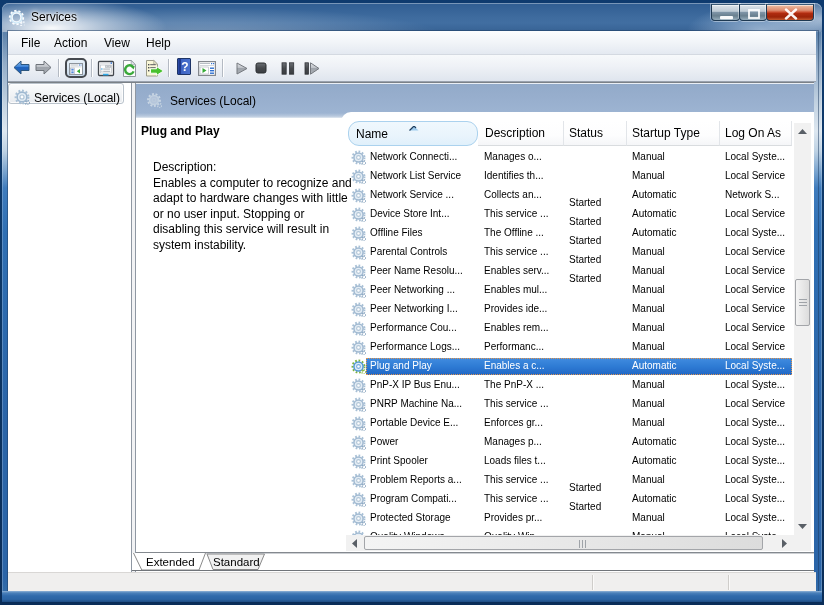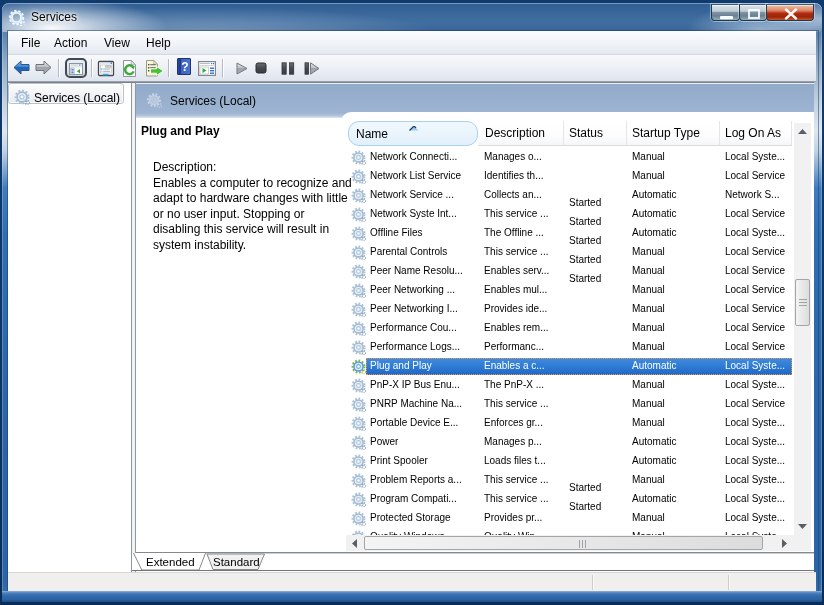--- a/index.html
+++ b/index.html
@@ -319,21 +319,21 @@
         <span class="nm">Network Service ...</span>
         <span class="c2">Collects an...</span>
         <span class="c3">Started</span>
         <span class="c4">Automatic</span>
         <span class="c5">Network S...</span>
       </div>
 <div class="row" style="top:57px;color:#000">
         <svg width="15" height="15" viewBox="-0.5 -0.5 15 15">
           <use href="#gear"></use>
         </svg>
-        <span class="nm">Network Syste Int...</span>
+        <span class="nm">Device Store Int...</span>
         <span class="c2">This service ...</span>
         <span class="c3">Started</span>
         <span class="c4">Automatic</span>
         <span class="c5">Local Service</span>
       </div>
 <div class="row" style="top:76px;color:#000">
         <svg width="15" height="15" viewBox="-0.5 -0.5 15 15">
           <use href="#gear"></use>
         </svg>
         <span class="nm">Offline Files</span>

